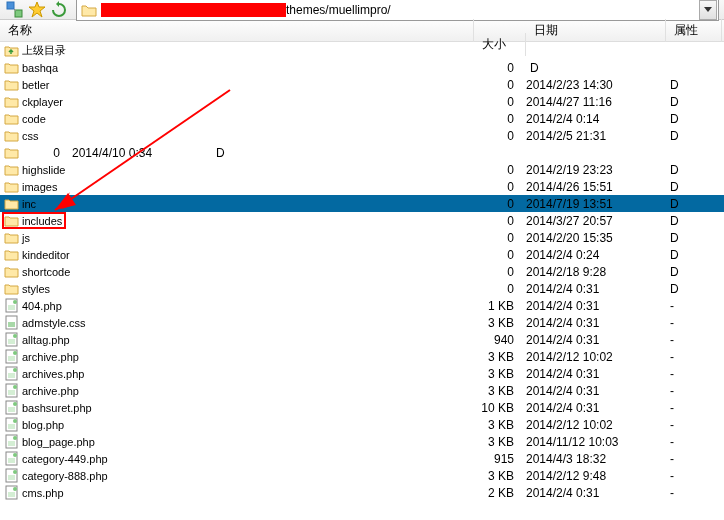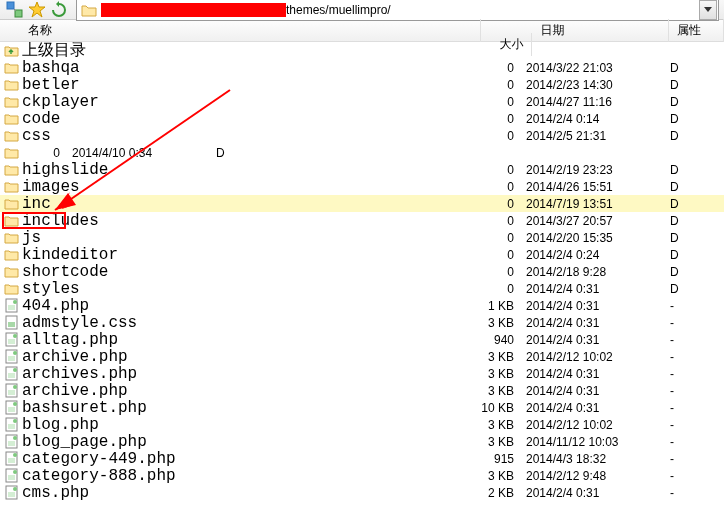--- a/index.html
+++ b/index.html
@@ -67,47 +67,47 @@
       background: linear-gradient(#fdfdfd, #f0f0f0);
       border-bottom: 1px solid #ddd;
       height: 22px;
       align-items: center;
     }
     .headers > div {
       padding: 3px 8px;
       border-right: 1px solid #e0e0e0;
       font-size: 12px;
     }
-    .col-name { width: 474px; margin-left: 20px; }
-    .col-size { width: 52px; text-align: right; padding-right: 12px; margin-top: 28px; }
+    .col-name { width: 474px; }
+    .col-size { width: 52px; padding-right: 12px; margin-top: 28px; }
     .col-date { width: 140px; }
     .col-attr { width: 56px; }
     .list-area {
       height: 470px;
       overflow: hidden;
     }
     .row {
       display: flex;
       align-items: center;
       height: 17px;
       padding-left: 3px;
     }
     .row.highlighted {
-      background: #fef9c3;
+      background: #0369a1;
     }
     .row .icon-cell {
       width: 17px;
       display: flex;
       align-items: center;
       justify-content: center;
     }
     .row .name-cell {
       width: 454px;
-      font-family: Liberation Mono, monospace;
-      font-size: 16px;
+      font-family: Liberation Sans, sans-serif;
+      font-size: 11px;
       padding-left: 2px;
     }
     .row .size-cell {
       width: 52px;
       text-align: right;
       padding-right: 12px;
       font-size: 12px;
     }
     .row .date-cell {
       width: 140px;
@@ -189,21 +189,20 @@
   </div>
   <div id="rows-container">
       <div class="row">
         <div class="icon-cell">
           <svg class="folder-svg">
             <path d="M1 3 L5 3 L6 4 L14 4 L14 12 L1 12 Z" fill="#ffe9a8" stroke="#d4a843"></path>
           </svg>
         </div>
         <div class="name-cell">bashqa</div>
         <div class="size-cell">0</div>
-        <div class="date-cell">2014/3/22 21:03</div>
         <div class="attr-cell">D</div>
       </div>
       <div class="row">
         <div class="icon-cell">
           <svg class="folder-svg">
             <path d="M1 3 L5 3 L6 4 L14 4 L14 12 L1 12 Z" fill="#ffe9a8" stroke="#d4a843"></path>
           </svg>
         </div>
         <div class="name-cell">betler</div>
         <div class="size-cell">0</div>

